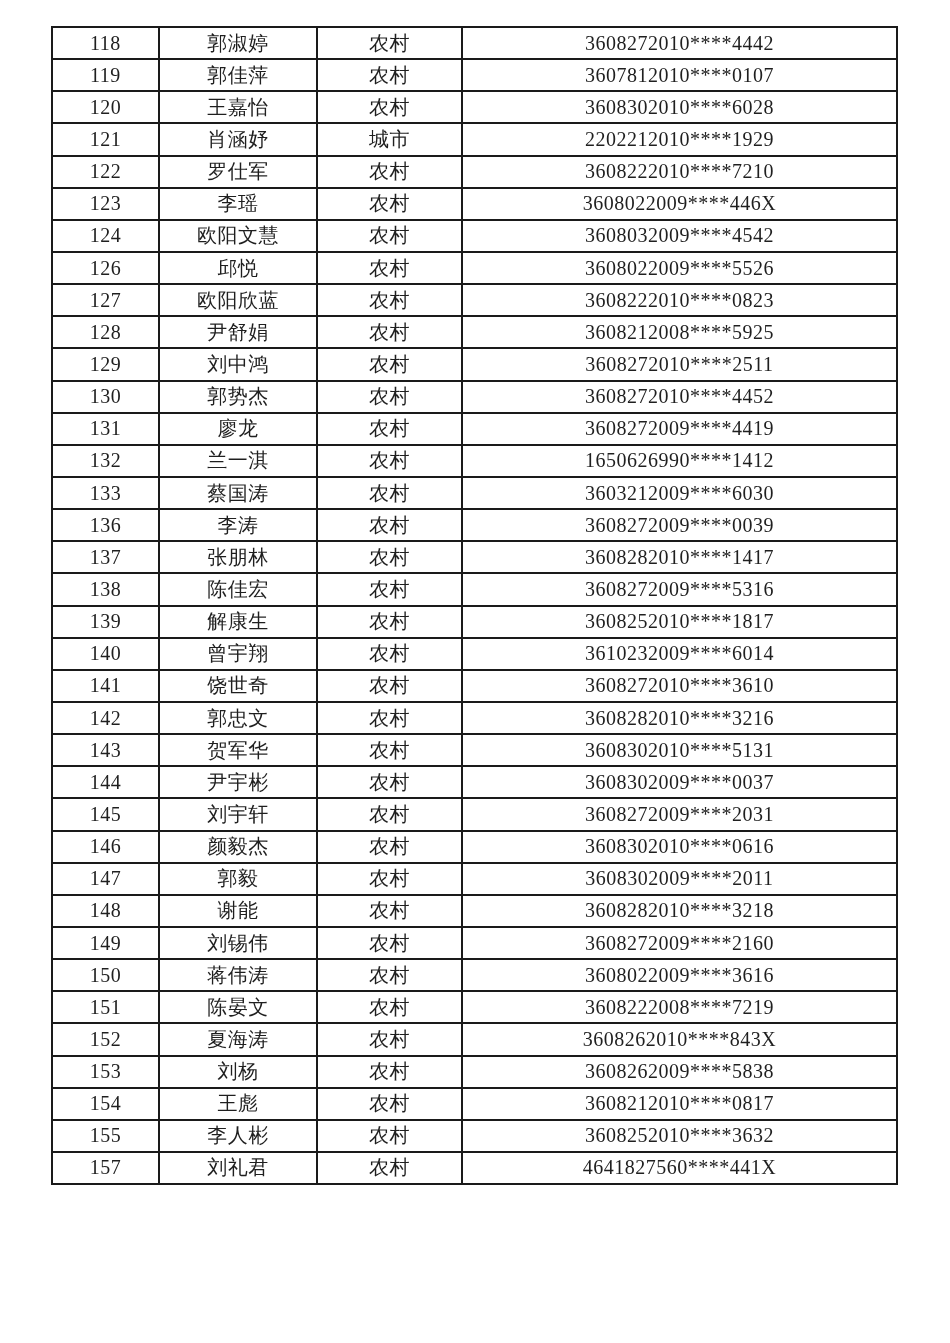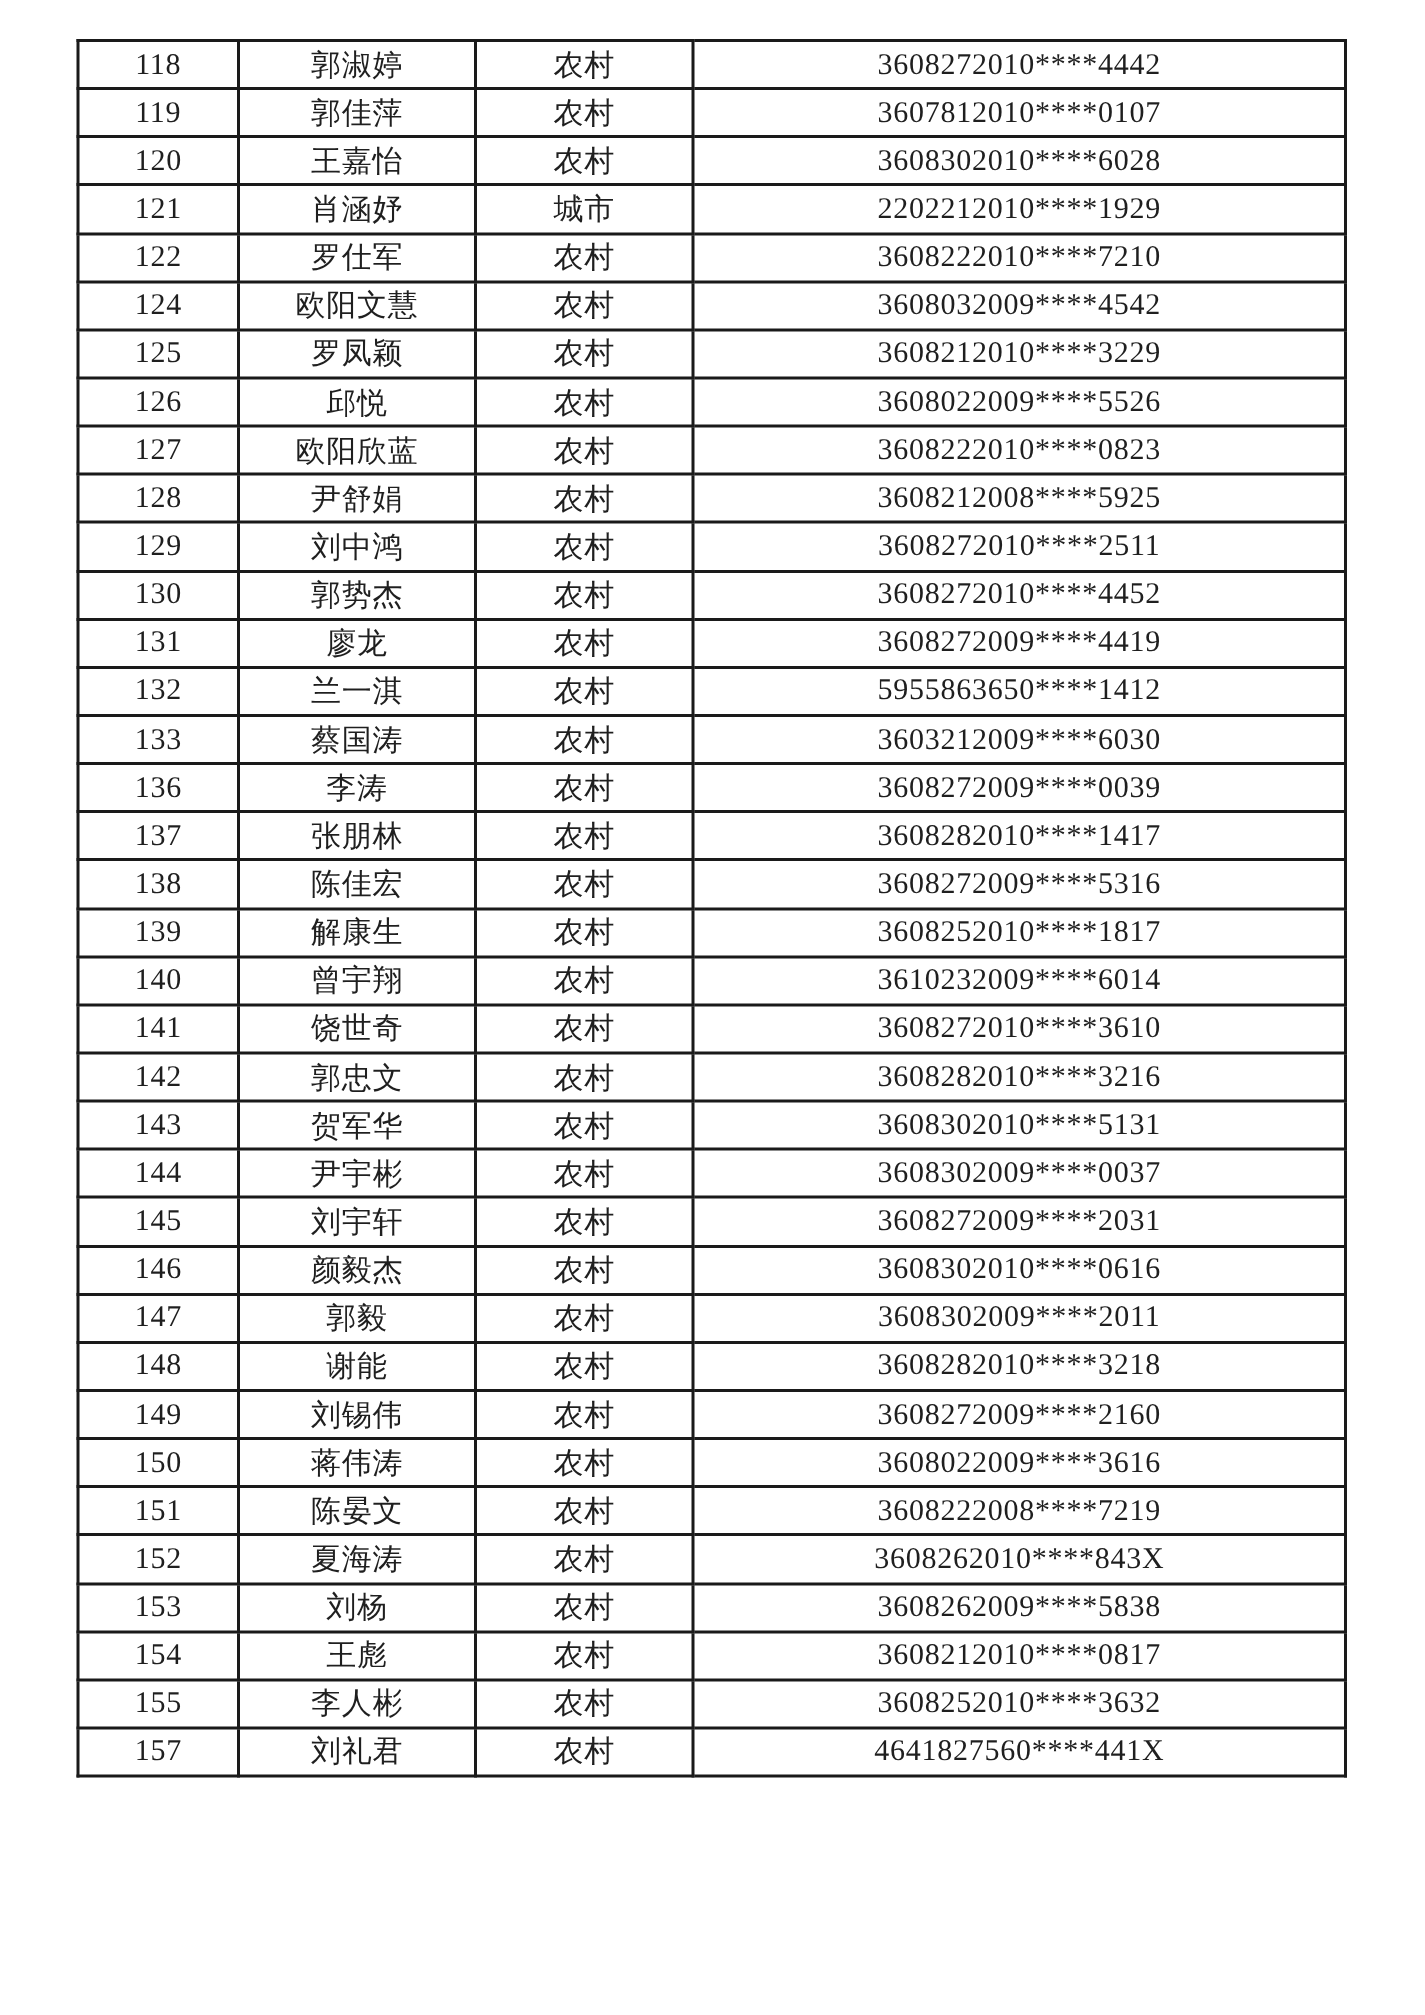--- a/index.html
+++ b/index.html
@@ -76,32 +76,32 @@
           <td>城市</td>
           <td>2202212010****1929</td>
         </tr>
         <tr>
           <td>122</td>
           <td>罗仕军</td>
           <td>农村</td>
           <td>3608222010****7210</td>
         </tr>
         <tr>
+          <td>123</td>
+          <td>李瑶</td>
+          <td>农村</td>
+          <td>3608022009****446X</td>
+        </tr>
+        <tr>
           <td>124</td>
           <td>欧阳文慧</td>
           <td>农村</td>
           <td>3608032009****4542</td>
         </tr>
         <tr>
-          <td>125</td>
-          <td>罗凤颖</td>
-          <td>农村</td>
-          <td>3608212010****3229</td>
-        </tr>
-        <tr>
           <td>126</td>
           <td>邱悦</td>
           <td>农村</td>
           <td>3608022009****5526</td>
         </tr>
         <tr>
           <td>127</td>
           <td>欧阳欣蓝</td>
           <td>农村</td>
           <td>3608222010****0823</td>
@@ -127,21 +127,21 @@
         <tr>
           <td>131</td>
           <td>廖龙</td>
           <td>农村</td>
           <td>3608272009****4419</td>
         </tr>
         <tr>
           <td>132</td>
           <td>兰一淇</td>
           <td>农村</td>
-          <td>5955863650****1412</td>
+          <td>1650626990****1412</td>
         </tr>
         <tr>
           <td>133</td>
           <td>蔡国涛</td>
           <td>农村</td>
           <td>3603212009****6030</td>
         </tr>
         <tr>
           <td>136</td>
           <td>李涛</td>

